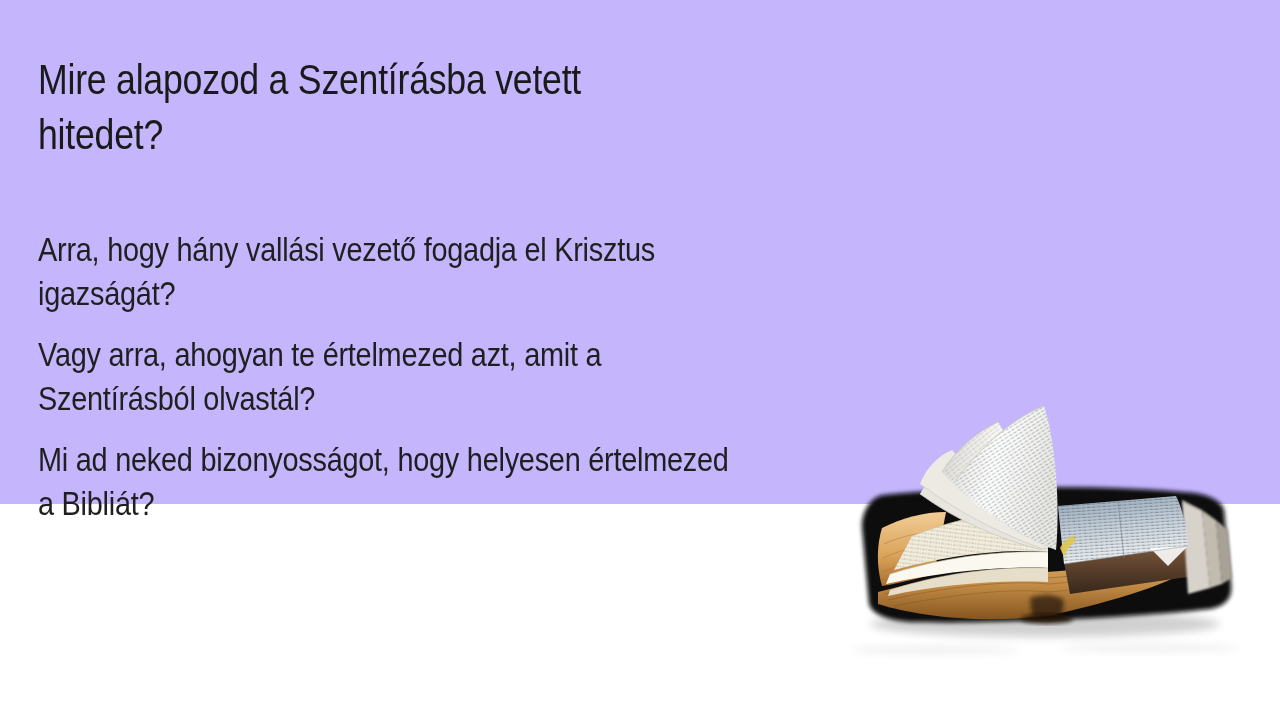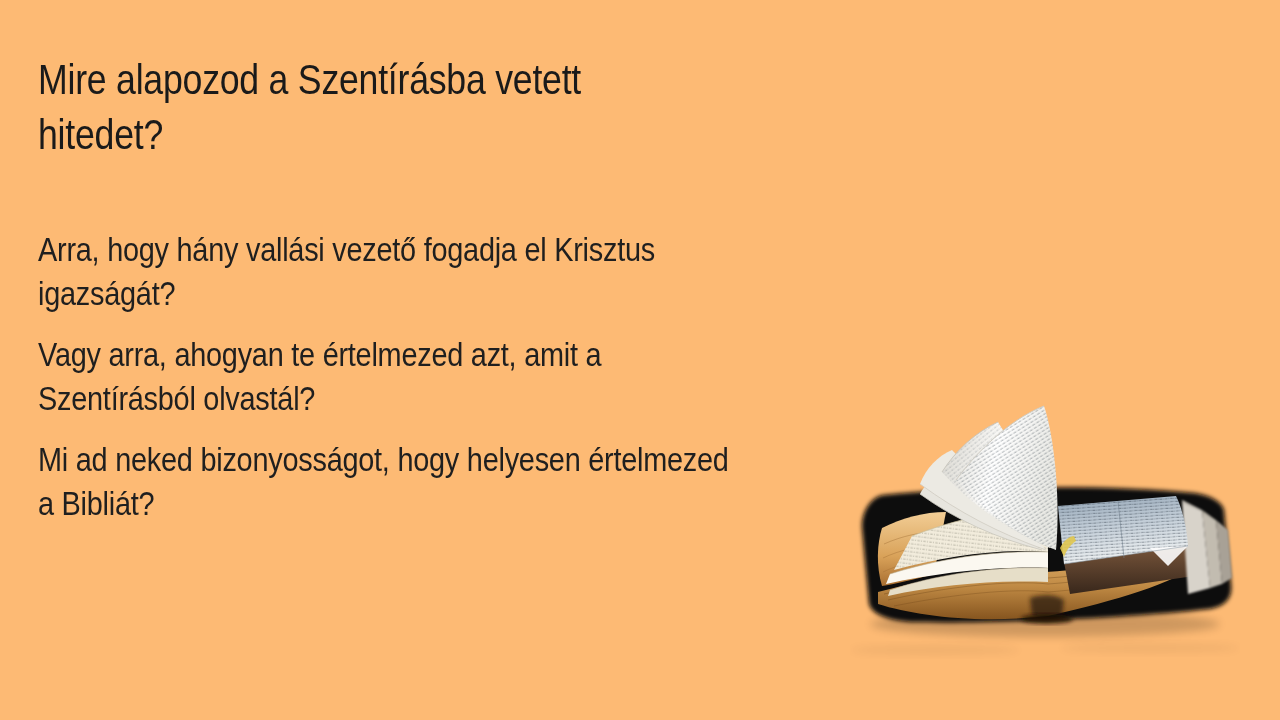--- a/index.html
+++ b/index.html
@@ -4,22 +4,22 @@
 <style>
   * { margin: 0; padding: 0; box-sizing: border-box; }
   html, body {
     width: 1280px; height: 720px;
     overflow: hidden;
     background: #ffffff;
     font-family: "Liberation Sans", sans-serif;
   }
   .slide {
     position: relative;
-    width: 1280px; height: 720px;
-    background: #fdba74;
+    width: 1280px; height: 504px;
+    background: #c4b5fd;
   }
   .condensed {
     transform: scaleX(0.85);
     transform-origin: 0 0;
     letter-spacing: -0.3px;
   }
   .title-block {
     position: absolute;
     left: 38px; top: 52px;
     width: 900px;

